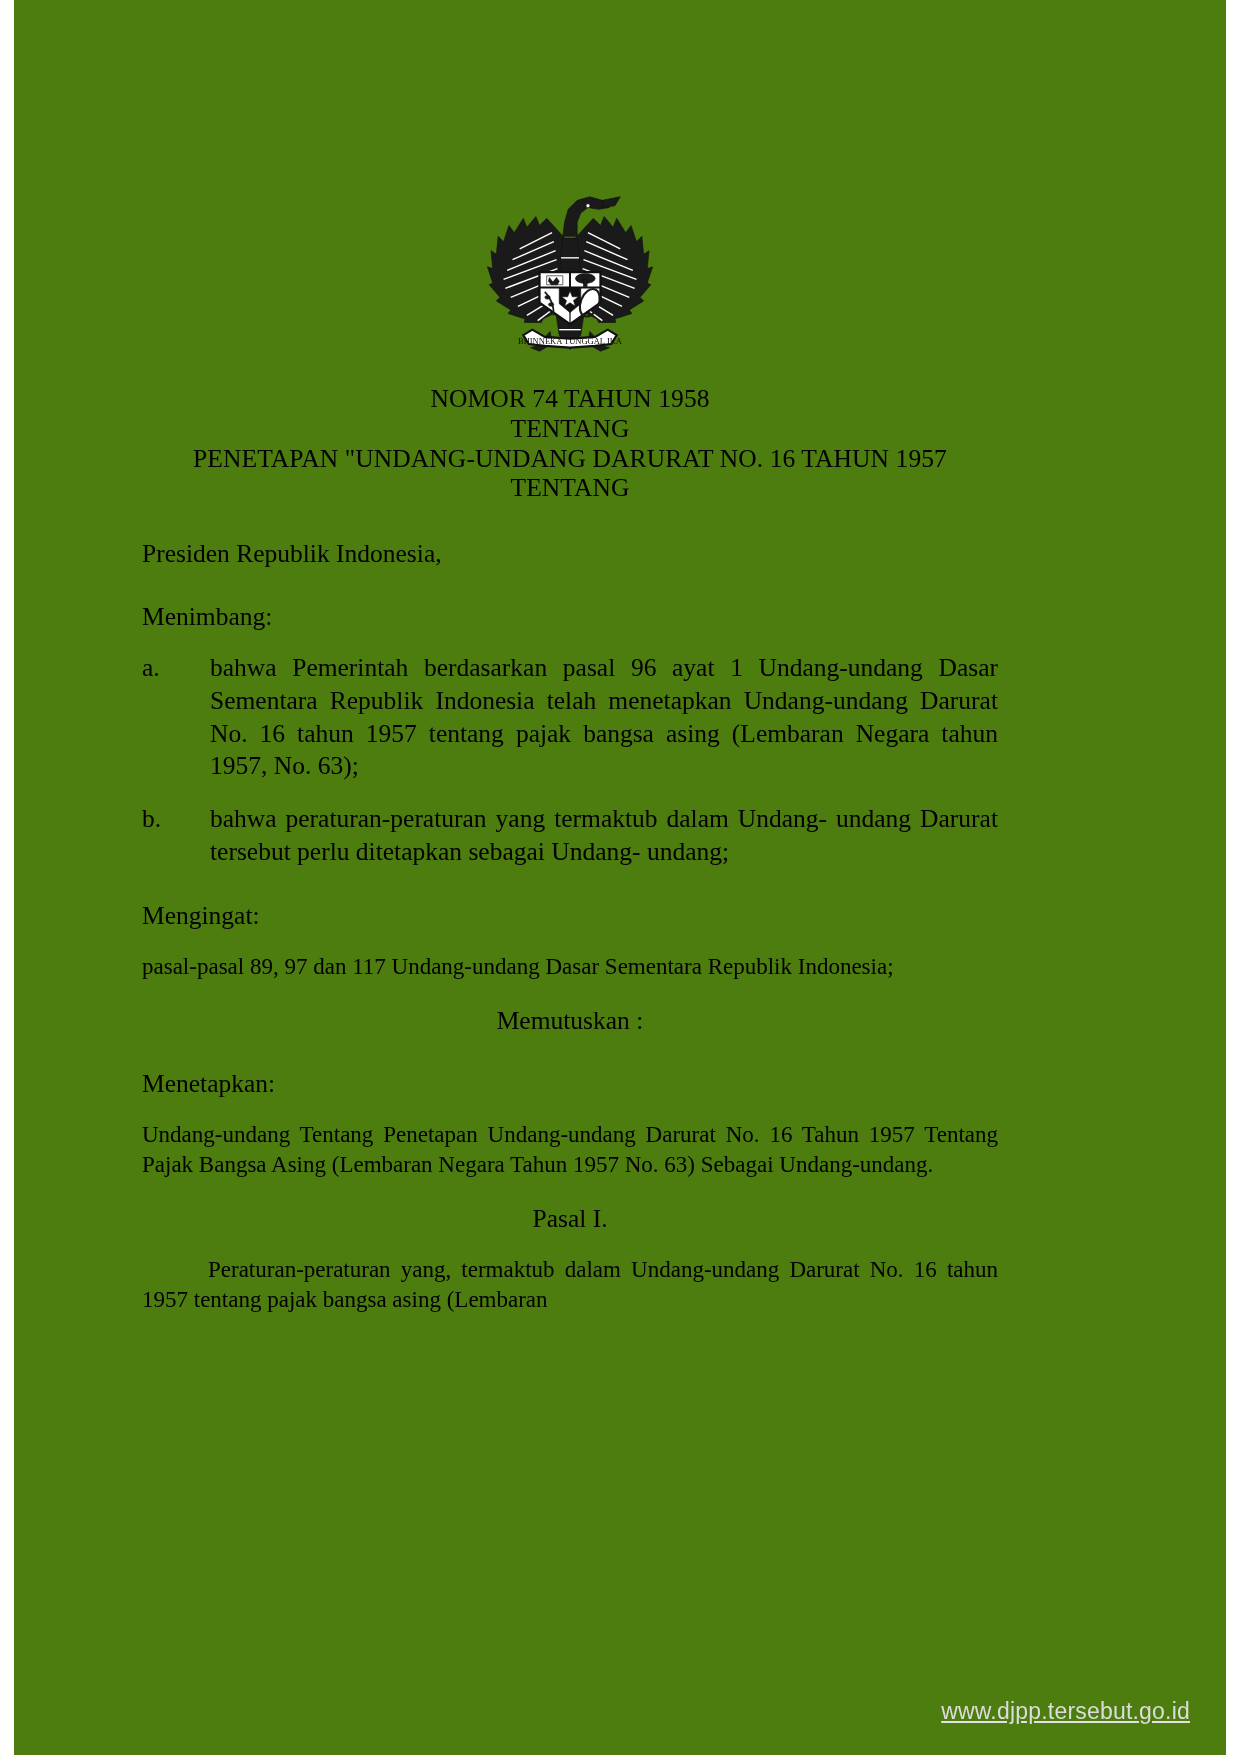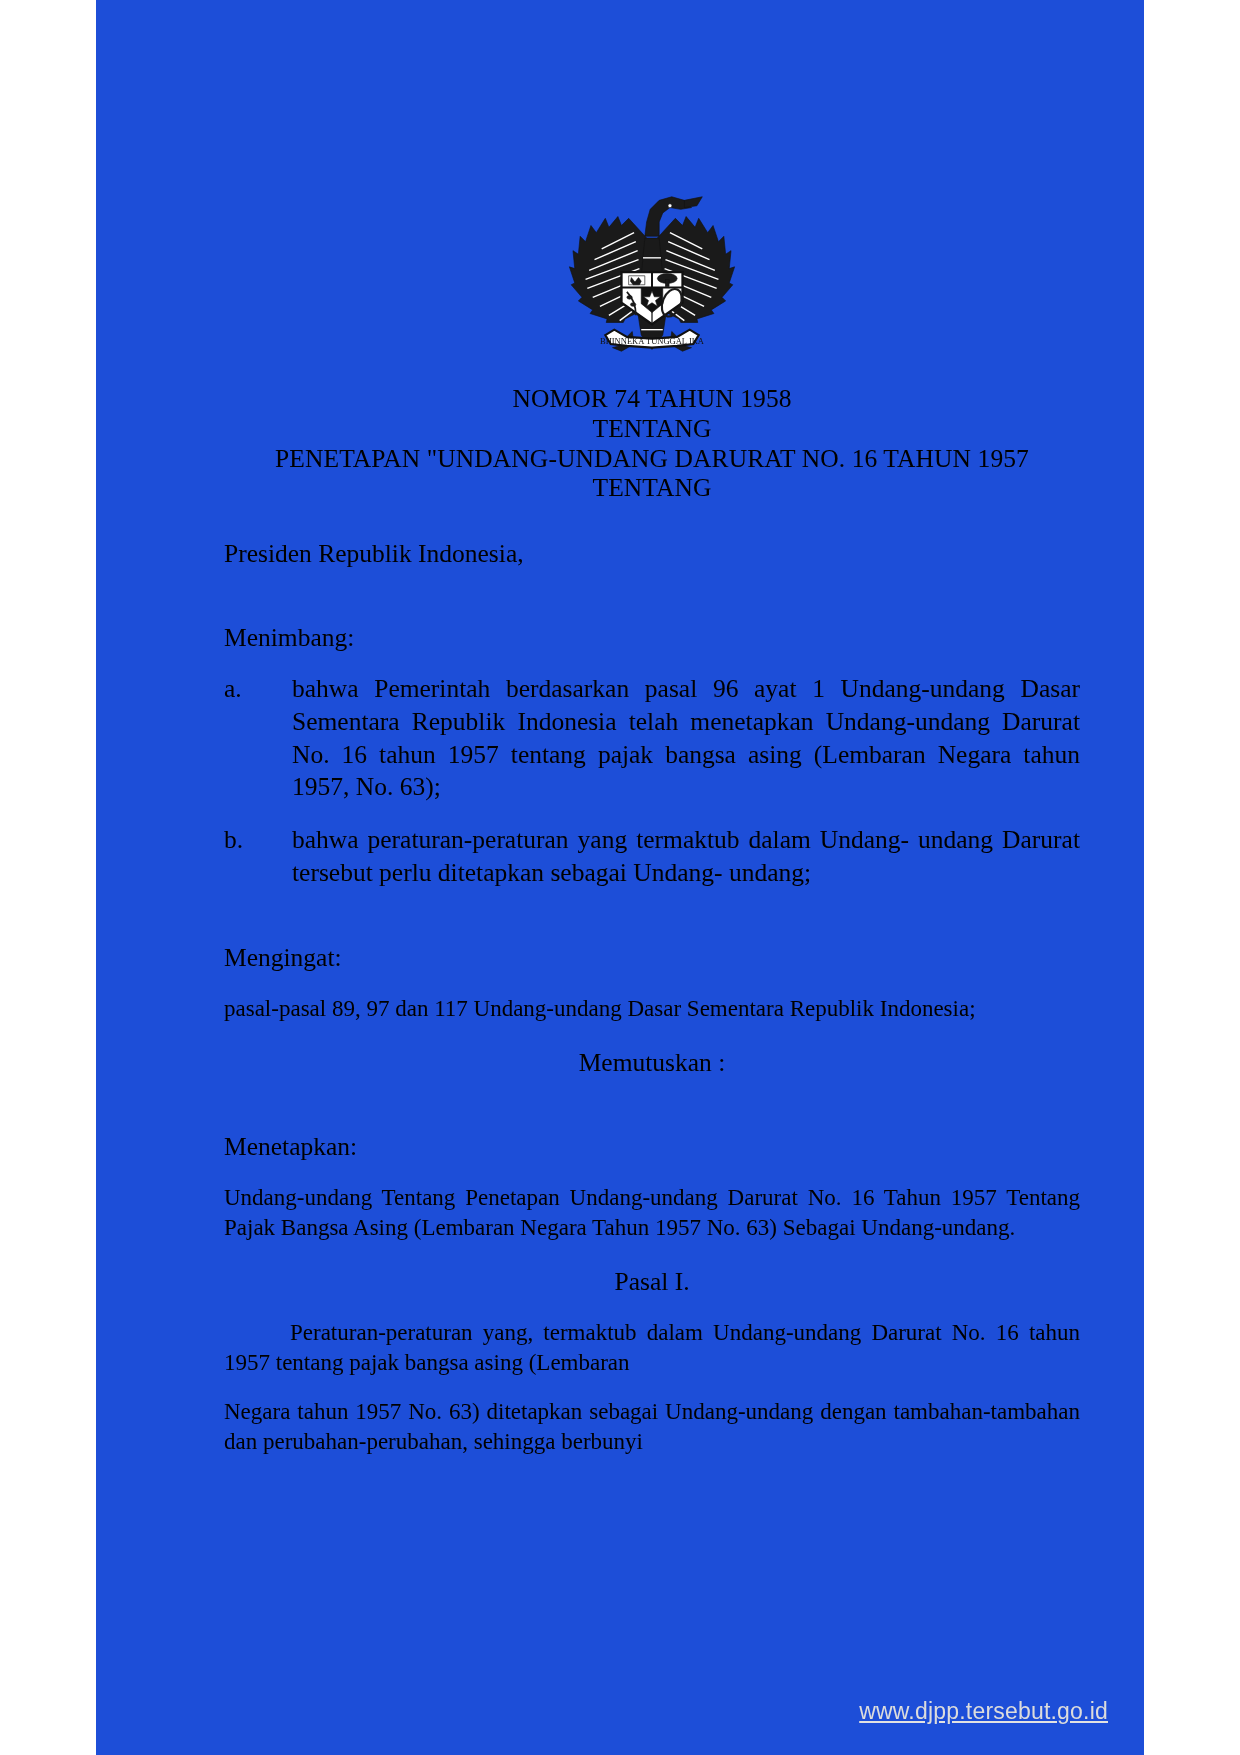--- a/index.html
+++ b/index.html
@@ -3,24 +3,24 @@
 <meta charset="utf-8">
 <title>UNDANG-UNDANG REPUBLIK INDONESIA NOMOR 74 TAHUN 1958</title>
 <style>
   html, body {
     margin: 0;
     padding: 0;
     background: #ffffff;
   }
   .page {
     position: relative;
-    width: 1048px;
+    width: 1212px;
     height: 1755px;
     margin: 0 auto;
-    background: #1d4ed8;
+    background: #4d7c0f;
     overflow: hidden;
     font-family: "Liberation Serif", "DejaVu Serif", serif;
     color: #000000;
   }
   .content {
     position: absolute;
     left: 128px;
     top: 0;
     width: 856px;
   }
@@ -56,21 +56,21 @@
 
   
   .presiden {
     margin-top: 36px;
     text-align: left;
     font-size: 25.5px;
     line-height: 1.2;
   }
 
   .label {
-    margin-top: 52px;
+    margin-top: 31px;
     font-size: 25.5px;
     line-height: 1.22;
     text-align: left;
   }
 
   .para {
     margin-top: 20px;
     font-size: 23px;
     line-height: 1.285;
     text-align: justify;
@@ -232,19 +232,18 @@
 
     <div class="centered">Memutuskan :</div>
 
     <div class="label">Menetapkan:</div>
     <div class="para first-after-label">Undang-undang Tentang Penetapan Undang-undang Darurat No. 16 Tahun 1957 Tentang Pajak Bangsa Asing (Lembaran Negara Tahun 1957 No. 63) Sebagai Undang-undang.</div>
 
     <div class="centered">Pasal I.</div>
 
     <div class="para"><span class="indent"></span><span>Peraturan-peraturan yang, termaktub dalam Undang-undang Darurat No. 16 tahun 1957 tentang pajak bangsa asing (Lembaran</span></div>
 
-    <div class="para">Negara tahun 1957 No. 63) ditetapkan sebagai Undang-undang dengan tambahan-tambahan dan perubahan-perubahan, sehingga berbunyi</div>
 
   </div>
 
   <div class="watermark">www.djpp.tersebut.go.id</div>
 
 </div>
 
 </body></html>

